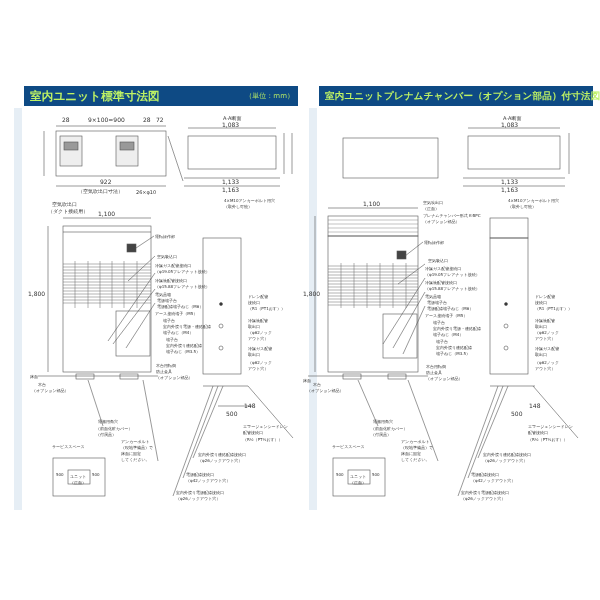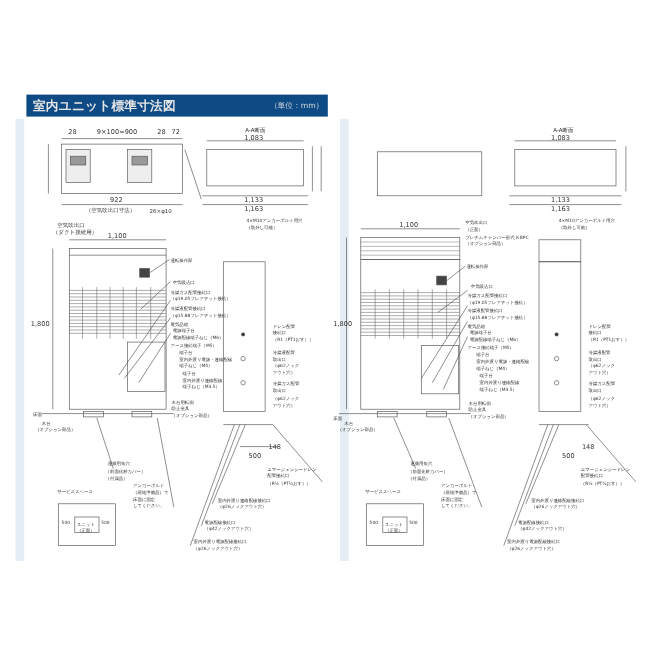--- a/index.html
+++ b/index.html
@@ -3,21 +3,21 @@
 <meta charset="utf-8">
 <style>
   html, body { margin:0; padding:0; background:#ffffff; }
   body { width:600px; height:600px; position:relative; overflow:hidden;
          font-family:"DejaVu Sans", sans-serif; color:#333; }
   .panel { position:absolute; top:86px; width:290px; height:424px; background:#ffffff; }
   .panel.left { left:8px; }
   .panel.right { left:303px; }
   .panel .strip { position:absolute; left:6px; top:22px; width:8px; bottom:0; background:#e6eef5; }
   .hdr { position:absolute; left:16px; right:0; top:0; height:20px; background:#0e4a84;
-         color:#e5e5e5; display:flex; align-items:center; justify-content:space-between; padding:0 4px 0 6px; box-sizing:border-box; }
+         color:#bef264; display:flex; align-items:center; justify-content:space-between; padding:0 4px 0 6px; box-sizing:border-box; }
   .hdr .t { font-size:11.5px; font-weight:bold; letter-spacing:0.2px; white-space:nowrap; }
   .hdr .u { font-size:7px; opacity:0.9; white-space:nowrap;text-align:center; }
   svg { position:absolute; left:0; top:0; }
   svg text { font-family:"DejaVu Sans", sans-serif; fill:#333; }
   .lbl { font-size:5px; }
   .dim { font-size:6px; }
   .sm { font-size:4px; }
 </style>
 </head>
 <body>
@@ -175,20 +175,24 @@
     <text class="sm" x="44" y="362">サービススペース</text>
     <text class="sm" x="62" y="392">ユニット</text>
     <text class="sm" x="62" y="398">（正面）</text>
     <text class="sm" x="48" y="390">500</text>
     <text class="sm" x="84" y="390">500</text>
   </svg>
 </div>
 
 <div class="panel right">
   <div class="strip"></div>
+  <div class="hdr">
+    <span class="t" style="font-size:9.5px">室内ユニットプレナムチャンバー（オプション部品）付寸法図</span>
+
+  </div>
   <svg width="290" height="424" viewBox="0 0 290 424">
     <g stroke="#555" stroke-width="0.6" fill="none">
       <rect x="40" y="52" width="95" height="40"></rect>
       <rect x="165" y="50" width="92" height="33"></rect>
       <line x1="165" y1="42" x2="257" y2="42"></line>
       <line x1="160" y1="92" x2="262" y2="92"></line>
       <line x1="160" y1="100" x2="262" y2="100"></line>
       <line x1="266" y1="47" x2="266" y2="88"></line>
 
       <rect x="25" y="130" width="90" height="20"></rect>

